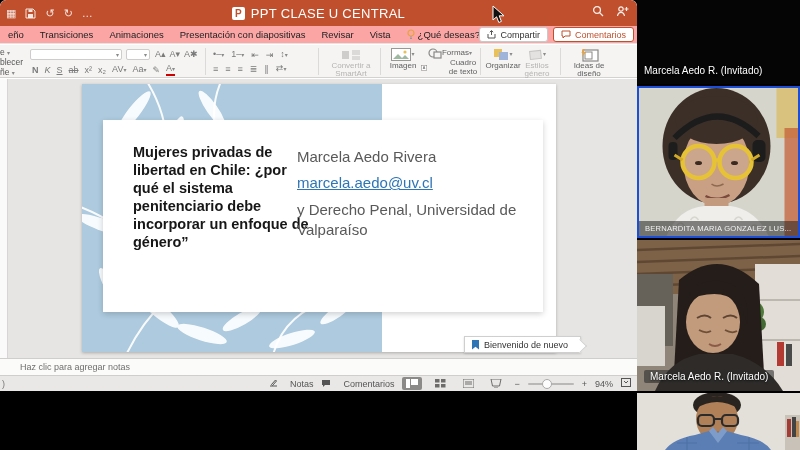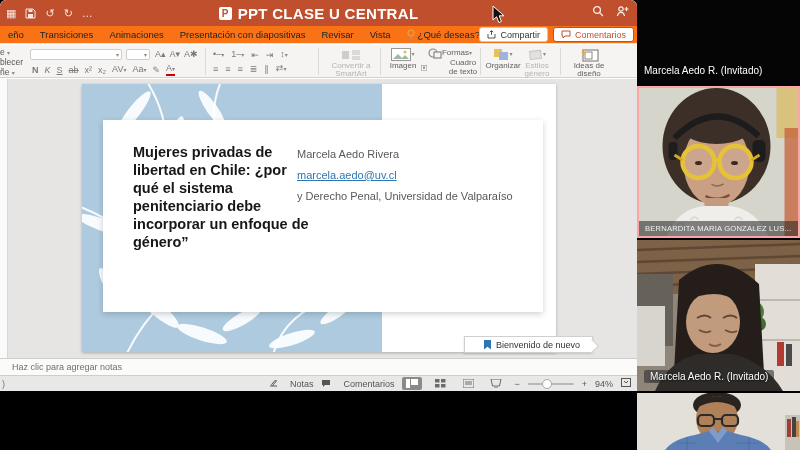--- a/index.html
+++ b/index.html
@@ -9,24 +9,24 @@
   .abs{position:absolute}
 
   
   .ppt{position:absolute;left:0;top:0;width:637px;height:391px;background:#fff;border-radius:6px 6px 0 0;overflow:hidden}
 
   .titlebar{position:absolute;left:0;top:0;width:637px;height:26px;background:#c0502d;color:#fff;border-radius:6px 6px 0 0}
   .qat{position:absolute;left:6px;top:4px;display:flex;gap:9px;align-items:center;color:rgba(255,255,255,.85);font-size:11px}
   .qat .gly{line-height:18px}
   .title-center{position:absolute;left:0;top:0;width:100%;height:26px;display:flex;align-items:center;justify-content:center;gap:6px}
   .app-ico{width:13px;height:13px;background:#fff;border-radius:2px;color:#c0502d;font-weight:bold;font-size:10px;display:flex;align-items:center;justify-content:center}
-  .win-title{font-size:15px;font-weight:bold;letter-spacing:.3px}
+  .win-title{font-size:13px;font-weight:normal;letter-spacing:.3px}
   .tb-right{position:absolute;right:8px;top:5px;display:flex;gap:12px;align-items:center}
 
-  .menurow{position:absolute;left:0;top:26px;width:637px;height:18px;background:#f97316;border-bottom:1px solid #e3e3e3;display:flex;align-items:center;font-size:9.5px;color:#222}
+  .menurow{position:absolute;left:0;top:26px;width:637px;height:18px;background:#fca5a5;border-bottom:1px solid #e3e3e3;display:flex;align-items:center;font-size:9.5px;color:#222}
   .tab{padding:0 8px;white-space:nowrap;cursor:default}
   .tab.help{display:flex;align-items:center;gap:3px}
   .mr-buttons{position:absolute;right:3px;top:1px;display:flex;gap:5px}
   .mrbtn{display:flex;align-items:center;gap:4px;height:15px;padding:0 7px;border:1px solid #c9c9c9;border-radius:3px;background:#fff;font-size:9px;color:#333}
   .mrbtn.comments{border-color:#c0502d;color:#c0502d}
 
   .ribbon{position:absolute;left:0;top:45px;width:637px;height:33px;background:#f5f4f3;border-bottom:1px solid #d4d2d0;font-size:8px;color:#6b6b6b}
   .rsep{position:absolute;top:3px;height:27px;width:1px;background:#dcdad8}
   .rfrag{position:absolute;left:0;font-size:8.5px;color:#555;white-space:nowrap}
   .combo{background:#fff;border:1px solid #cfcdcb;border-radius:2px;height:11px;display:flex;align-items:center;justify-content:flex-end;padding:0 2px;color:#8a8a8a;font-size:7px}
@@ -38,48 +38,48 @@
   .bigbtn.dis{color:#b6b4b2}
   .iconbox{height:13px;display:flex;align-items:center;justify-content:flex-start}
   .caret{font-size:6px;color:#8a8a8a}
 
   .workarea{position:absolute;left:0;top:79px;width:637px;height:279px;background:#e6e5e4}
   .thumbstrip{position:absolute;left:0;top:0;width:8px;height:279px;background:#fafafa;border-right:1px solid #d7d6d5}
   .slide{position:absolute;left:82px;top:5px;width:474px;height:268px;background:#fff;box-shadow:0 1px 3px rgba(0,0,0,.25)}
   .bluepanel{position:absolute;left:0;top:0;width:300px;height:268px;background:#adcade;overflow:hidden}
   .textbox{position:absolute;left:21px;top:36px;width:440px;height:192px;background:#fff;box-shadow:0 2px 6px rgba(0,0,0,.18)}
   .slide-title{position:absolute;left:30px;top:24px;width:176px;font-size:14.5px;line-height:1.24;font-weight:bold;color:#171717}
-  .scol{position:absolute;left:194px;top:27px;width:232px;font-size:11px;line-height:1.35;color:#595959}
+  .scol{position:absolute;left:194px;top:27px;width:232px;font-size:15px;line-height:1.35;color:#595959}
   .scol .ln{margin-bottom:6px}
   .email{color:#2e75b6;text-decoration:underline}
 
-  .tooltip{position:absolute;left:464px;top:257px;height:17px;background:#fff;border:1px solid #cfcfcf;display:flex;align-items:center;gap:5px;padding:0 12px 0 19px;font-size:9px;color:#333;box-shadow:0 1px 2px rgba(0,0,0,.15)}
+  .tooltip{position:absolute;left:464px;top:257px;height:17px;background:#fff;border:1px solid #cfcfcf;display:flex;align-items:center;gap:5px;padding:0 12px 0 7px;font-size:9px;color:#333;box-shadow:0 1px 2px rgba(0,0,0,.15)}
   .tooltip:after{content:"";position:absolute;right:-5px;top:3.5px;width:9px;height:9px;background:#fff;border-right:1px solid #cfcfcf;border-top:1px solid #cfcfcf;transform:rotate(45deg)}
   .bookmark{width:7px;height:10px;background:#2e75b6;clip-path:polygon(0 0,100% 0,100% 100%,50% 72%,0 100%)}
 
   .notesbar{position:absolute;left:0;top:358px;width:637px;height:17px;background:#fbfbfa;border-top:1px solid #cfcecd;display:flex;align-items:center}
-  .notesbar span{margin-left:12px;font-size:9px;color:#6f6f6f}
+  .notesbar span{margin-left:20px;font-size:9px;color:#6f6f6f}
 
   .statusbar{position:absolute;left:0;top:375px;width:637px;height:16px;background:#e9e8e7;border-top:1px solid #cfcecd;display:flex;align-items:center;font-size:9px;color:#555}
   .sb-frag{margin-left:2px;color:#777}
   .sb-right{position:absolute;right:6px;display:flex;align-items:center;gap:8px}
   .sb-item{display:flex;align-items:center;gap:12px}
   .viewbtn{width:20px;height:13px;border-radius:2px;display:flex;align-items:center;justify-content:center}
   .viewbtn.sel{background:#8b8a89}
   .zoomtrack{position:relative;width:46px;height:2px;background:#b9b8b7;border-radius:1px}
   .zoomknob{position:absolute;left:30%;top:-4px;width:10px;height:10px;border-radius:50%;background:#fdfdfd;border:1px solid #aaa}
 
   
   .panel{position:absolute;left:637px;top:0;width:163px;height:450px;background:#000}
   .vtile{position:absolute;left:0;width:163px;overflow:hidden;background:#0a0a0a}
   .vtile svg{display:block;width:100%;height:100%}
   .vlabel{position:absolute;left:7px;bottom:8px;color:#fff;font-size:10px;text-shadow:0 1px 2px rgba(0,0,0,.8);white-space:nowrap}
   .vlabel.boxed{background:rgba(45,45,45,.6);border-radius:2px;padding:1px 6px}
   .vbar{position:absolute;left:0;bottom:0;width:100%;height:15px;background:rgba(35,35,35,.55);color:#f2f2f2;font-size:7.6px;display:flex;align-items:center;padding-left:6px;letter-spacing:.2px;white-space:nowrap}
-  .tile-active{border:2px solid #fca5a5}
+  .tile-active{border:2px solid #1d4ed8}
 
   .cursor{position:absolute;left:492px;top:5px;width:13px;height:19px;z-index:50}
 </style>
 </head>
 <body>
 
 <div class="stage">
 
   <div class="ppt">
 

